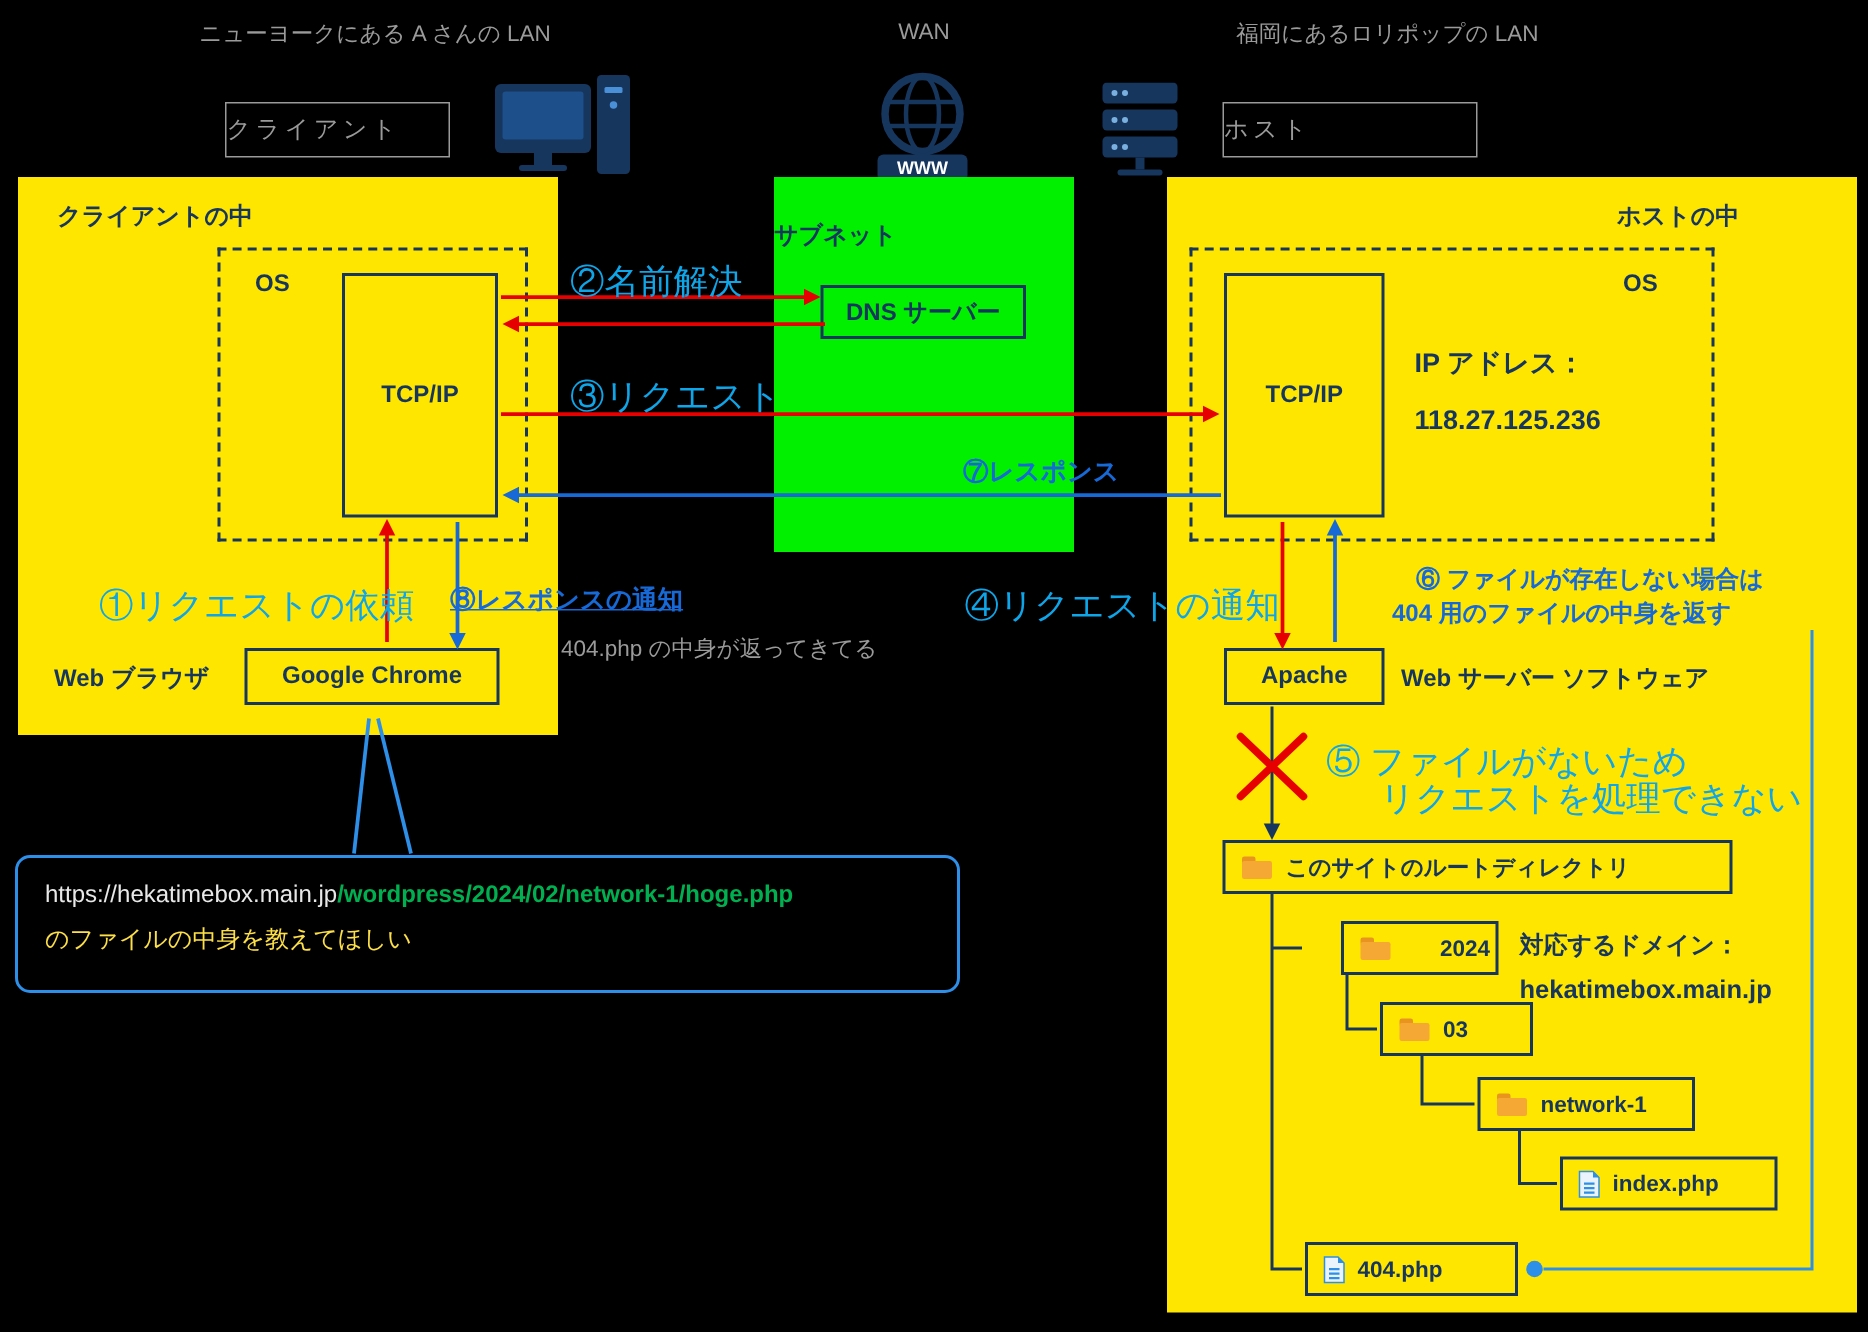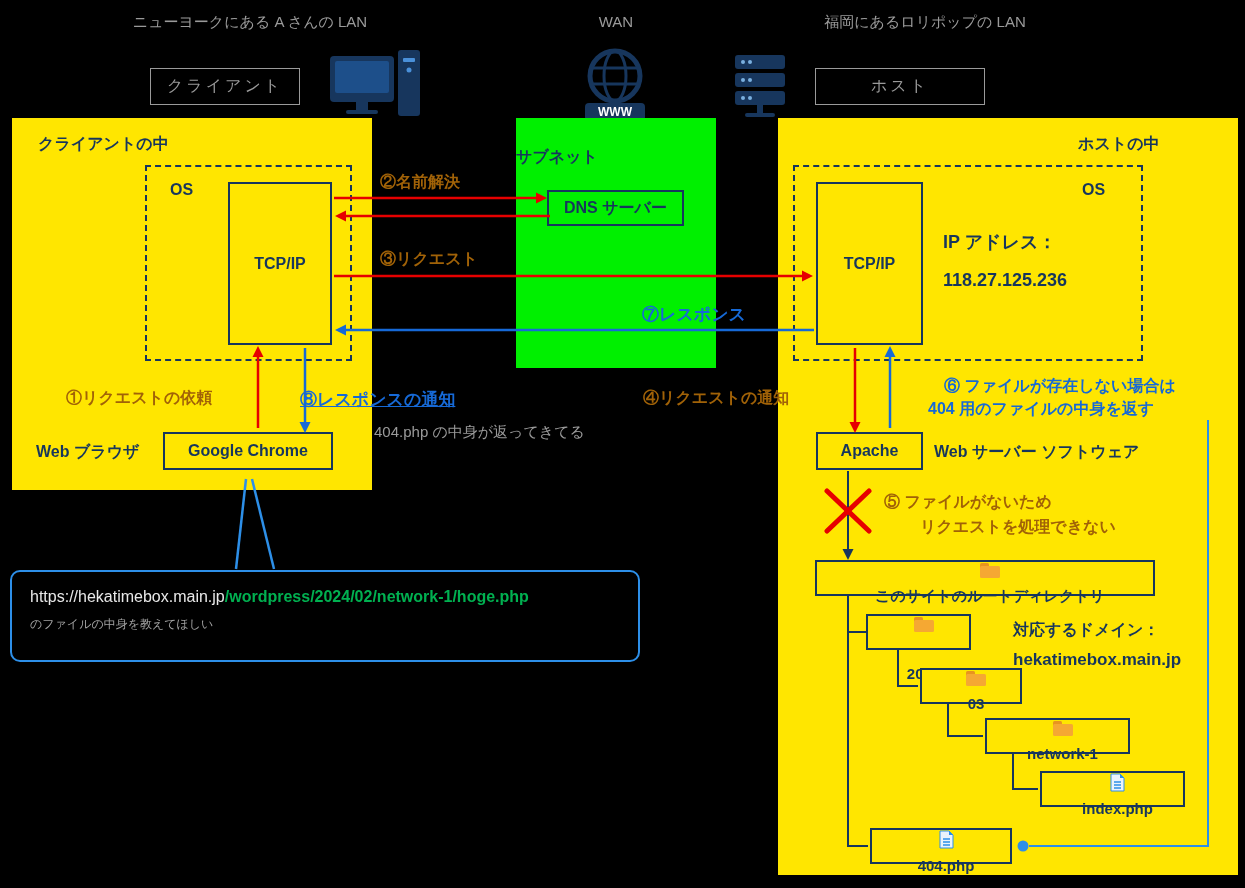--- a/index.html
+++ b/index.html
@@ -1,37 +1,37 @@
 <!DOCTYPE html>
 <html><head>
 <meta charset="utf-8">
 <style>
   * { margin:0; padding:0; box-sizing:border-box; }
   html,body { background:#000; }
   body { font-family:"Liberation Sans", sans-serif; }
   .canvas { position:relative; width:1245px; height:888px; background:#000; overflow:hidden; }
   .b { position:absolute; }
   .gray-t { color:#9a9a9a; font-size:15px; text-align:center; }
-  .role-box { border:1px solid #9a9a9a; color:#9a9a9a; display:flex; align-items:center; justify-content:center;
+  .role-box { border:1px solid #9a9a9a; color:#9a9a9a; display:flex; align-items:center; 
               font-size:16px; letter-spacing:3px; background:transparent; }
   .panel-yellow { background:#ffe600; }
   .panel-green { background:#00f000; }
   .navy-t { color:#17365d; font-weight:bold; font-size:16px; }
   .nbox { border:2px solid #17365d; background:#ffe600; display:flex; align-items:center; justify-content:center;
           color:#17365d; font-weight:bold; font-size:16px; }
   .dashed-box { border:2px dashed #17365d; }
-  .red-t { color:#a16207; font-weight:bold; font-size:16px; white-space:nowrap; }
+  .red-t { color:#0ea5e9; font-weight:normal; font-size:23px; white-space:nowrap; }
   .blue-t { color:#1669d6; font-weight:bold; font-size:17px; white-space:nowrap; }
   .blue-bright-t { color:#2d8fe8; font-weight:bold; font-size:18px; white-space:nowrap; }
   .note-t { color:#9a9a9a; font-size:15px; white-space:nowrap; }
-  .file-row { justify-content:flex-start; gap:8px; padding-left:10px; font-size:15px;flex-direction:column; }
+  .file-row { justify-content:flex-start; gap:8px; padding-left:10px; font-size:15px; }
   .bubble { border:2px solid #2d8fe8; border-radius:10px; background:#000; padding:16px 18px; }
   .bubble .l1 { font-size:16px; color:#e8e8e8; white-space:nowrap; }
   .bubble .l1 b { color:#00b050; font-weight:bold; }
-  .bubble .l2 { font-size:12px; color:#a3a3a3; margin-top:10px; }
+  .bubble .l2 { font-size:16px; color:#fde047; margin-top:10px; }
   svg { display:block; }
   .overlay { pointer-events:none; }
 </style>
 </head>
 <body>
 
 <div class="canvas">
 
   <div class="b gray-t" style="left:110px;top:13px;width:280px;">ニューヨークにある A さんの LAN</div>
   <div class="b gray-t" style="left:566px;top:13px;width:100px;">WAN</div>
@@ -119,21 +119,21 @@
   <div class="b nbox file-row" style="left:815px;top:560px;width:340px;height:36px;">
     <span>
       <svg width="22" height="17" viewBox="0 0 22 17">
           <rect x="1" y="1" width="9" height="5" rx="1.5" fill="#e8941f"></rect>
           <rect x="1" y="4" width="20" height="12" rx="1.5" fill="#f5a833"></rect>
         </svg>
     </span>
     <span>このサイトのルートディレクトリ</span>
   </div>
 
-  <div class="b nbox file-row" style="left:866px;top:614px;width:105px;height:36px;gap:32px;">
+  <div class="b nbox file-row" style="left:894px;top:614px;width:105px;height:36px;gap:32px;">
     <span>
       <svg width="22" height="17" viewBox="0 0 22 17">
           <rect x="1" y="1" width="9" height="5" rx="1.5" fill="#e8941f"></rect>
           <rect x="1" y="4" width="20" height="12" rx="1.5" fill="#f5a833"></rect>
         </svg>
     </span>
     <span>2024</span>
   </div>
 
   <div class="b nbox file-row" style="left:920px;top:668px;width:102px;height:36px;">

